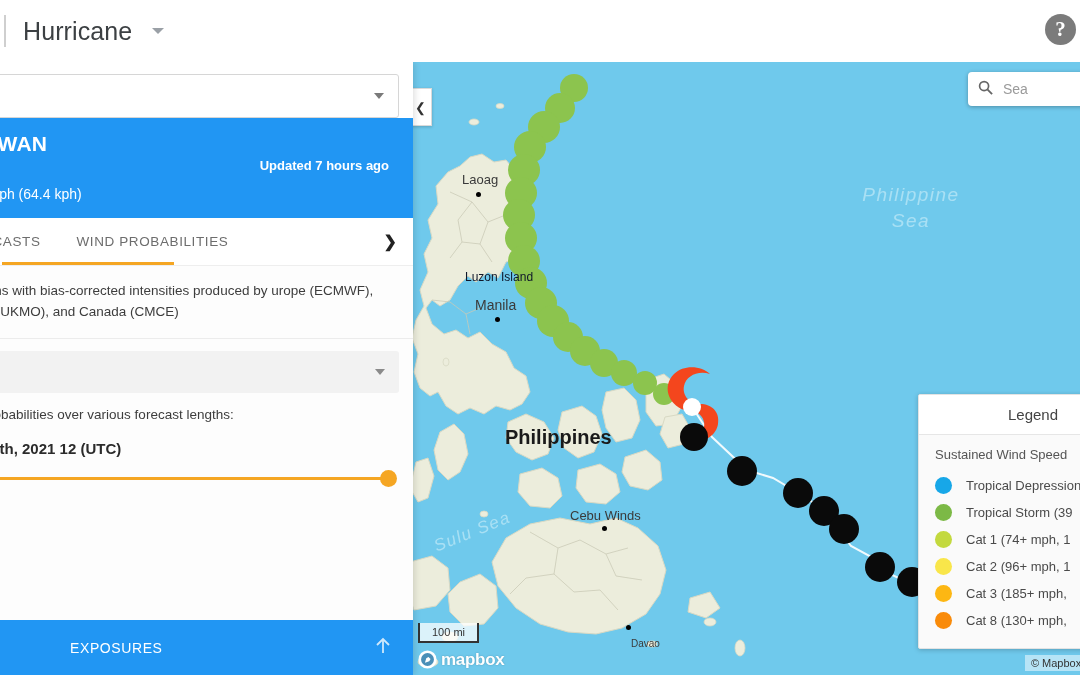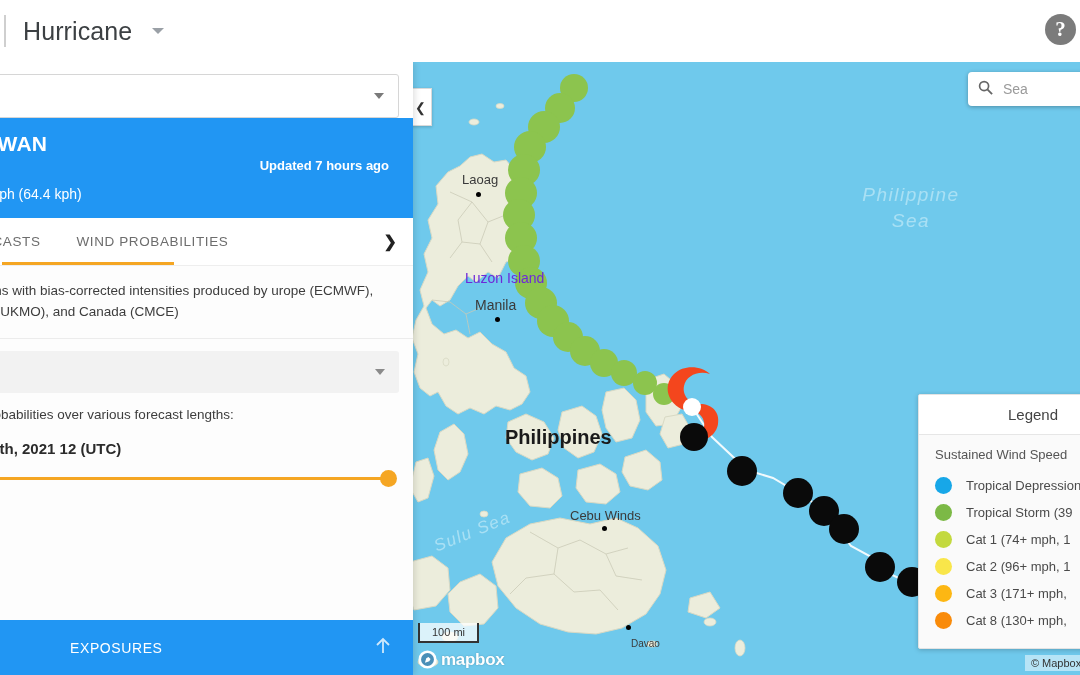--- a/index.html
+++ b/index.html
@@ -47,21 +47,21 @@
   .map-label {
     position: absolute; color: #2b2b2b; white-space: nowrap;
     font-family: "Liberation Sans", sans-serif;
   }
   .label-country { font-size: 20px; font-weight: bold; color: #1a1a1a; }
   .label-city { font-size: 13px; color: #3a3a3a; }
   .label-sea {
     font-style: italic; color: #a9e0f4; font-size: 19px; letter-spacing: 1.5px;
     text-align: center;
   }
-  .label-island { font-size: 14px; color: #6d28d9; }
+  .label-island { font-size: 12px; color: #0f172a; }
   .city-dot {
     position: absolute; width: 5px; height: 5px; border-radius: 50%; background: #000;
   }
 
   
   .collapse-btn {
     position: absolute; left: 0px; top: 26px; width: 22px; height: 38px;
     background: #fff; border: 1px solid #dadada; border-left: none;
     display: flex; align-items: center; justify-content: center;
     font-size: 13px; color: #333; cursor: pointer; z-index: 20;
@@ -406,21 +406,21 @@
         <div class="legend-row">
           <span class="legend-dot" style="background:#c3d93e"></span>
           <span class="legend-text">Cat 1 (74+ mph, 1</span>
         </div>
         <div class="legend-row">
           <span class="legend-dot" style="background:#f9e64a"></span>
           <span class="legend-text">Cat 2 (96+ mph, 1</span>
         </div>
         <div class="legend-row">
           <span class="legend-dot" style="background:#fdb713"></span>
-          <span class="legend-text">Cat 3 (171+ mph,</span>
+          <span class="legend-text">Cat 3 (185+ mph,</span>
         </div>
         <div class="legend-row">
           <span class="legend-dot" style="background:#f98b0a"></span>
           <span class="legend-text">Cat 8 (130+ mph,</span>
         </div>
       </div>
     </div>
   </div>
 
   <div class="panel">

